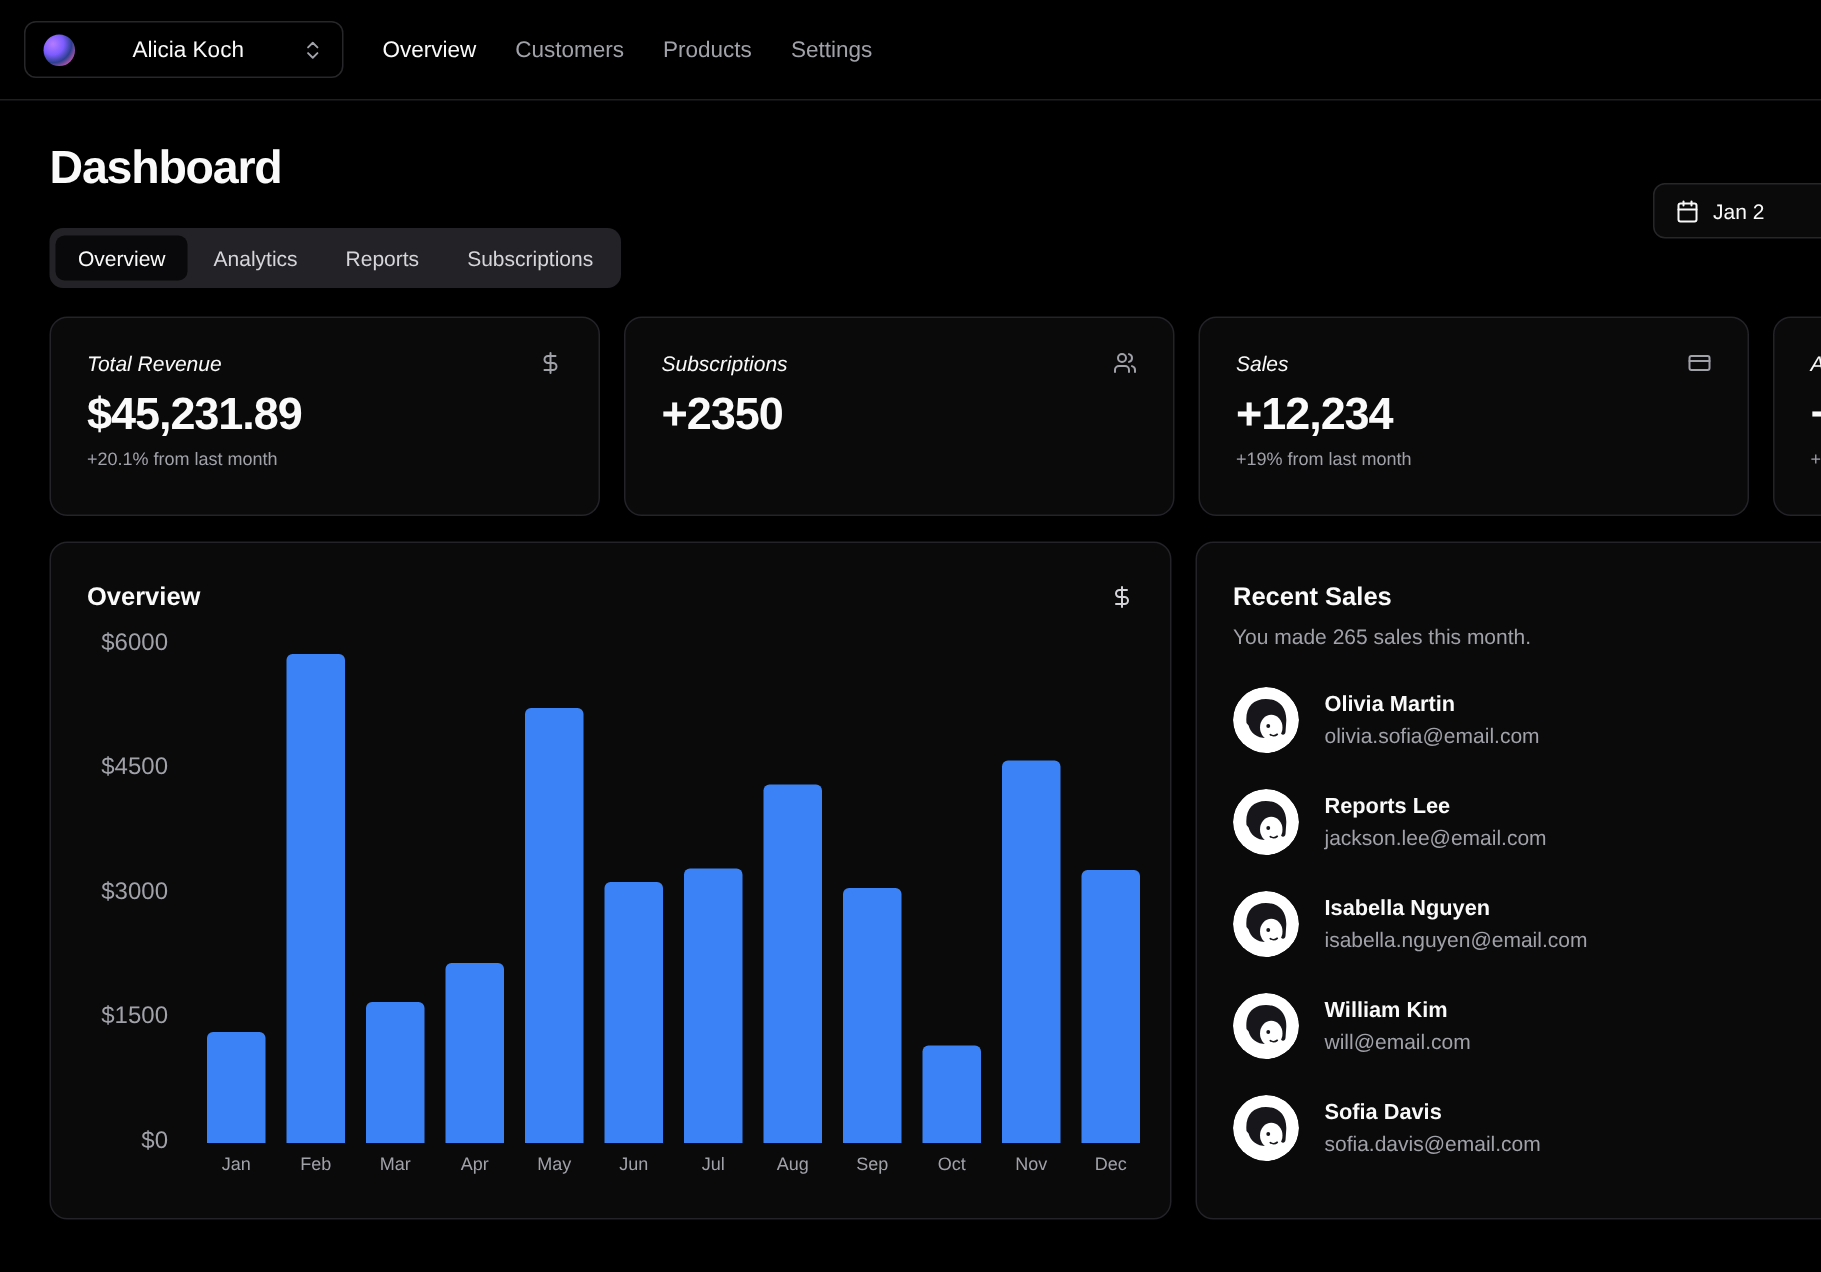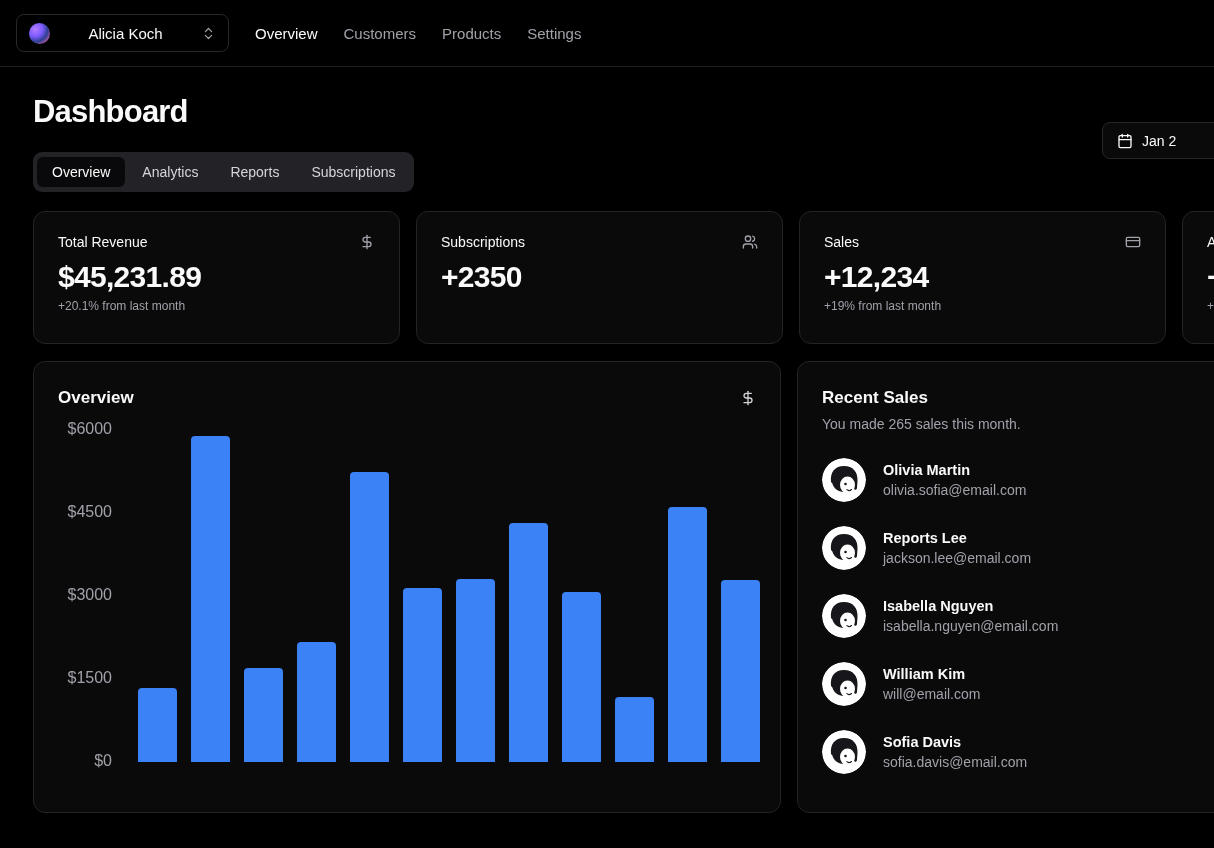--- a/index.html
+++ b/index.html
@@ -50,21 +50,21 @@
     padding:7px 15px; border-radius:6px; cursor:pointer; font-family:inherit;
   }
   .tab.active { background:#09090b; color:#fafafa; }
   
   .cards-row { display:flex; gap:16px; margin-top:19px; }
   .card {
     background:#0a0a0b; border:1px solid #232328; border-radius:12px;
   }
   .stat-card { width:367px; height:133px; padding:22px 24px 0; flex-shrink:0; }
   .stat-head { display:flex; justify-content:space-between; align-items:center; }
-  .stat-title { font-size:14px; font-weight:400; color:#fafafa; }
+  .stat-title { font-size:14px; font-weight:400; color:#fafafa;font-style:italic; }
   .stat-icon { color:#a1a1aa; display:flex; }
   .stat-value { font-size:30px; font-weight:700; letter-spacing:-0.7px; margin-top:10px; }
   .stat-delta { font-size:12px; color:#a1a1aa; margin-top:5px; }
   
   .bottom-row { display:flex; gap:16px; margin-top:17px; }
   .overview-card { width:748px; height:452px; padding:26px 24px; flex-shrink:0; }
   .overview-head { display:flex; justify-content:space-between; align-items:center; }
   .overview-title { font-size:17px; font-weight:600; }
   .overview-head .stat-icon { color:#d4d4d8; }
   
@@ -243,20 +243,34 @@
               <div class="bar-col">
                 <div class="bar" style="height: 65.2933px; background: rgb(59, 130, 246);"></div>
               </div>
               <div class="bar-col">
                 <div class="bar" style="height: 254.533px; background: rgb(59, 130, 246);"></div>
               </div>
               <div class="bar-col">
                 <div class="bar" style="height: 182.047px; background: rgb(59, 130, 246);"></div>
               </div>
             </div>
+          <div class="x-labels" id="x-labels">
+              <span class="x-label">Jan</span>
+              <span class="x-label">Feb</span>
+              <span class="x-label">Mar</span>
+              <span class="x-label">Apr</span>
+              <span class="x-label">May</span>
+              <span class="x-label">Jun</span>
+              <span class="x-label">Jul</span>
+              <span class="x-label">Aug</span>
+              <span class="x-label">Sep</span>
+              <span class="x-label">Oct</span>
+              <span class="x-label">Nov</span>
+              <span class="x-label">Dec</span>
+            </div>
         </div>
       </div>
     </div>
 
     <div class="card recent-card">
       <div class="recent-title">Recent Sales</div>
       <div class="recent-sub">You made 265 sales this month.</div>
       <div class="sales-list" id="sales-list">
           <div class="sale-row">
             <span class="sale-avatar"><svg width="44" height="44" viewBox="0 0 44 44">

